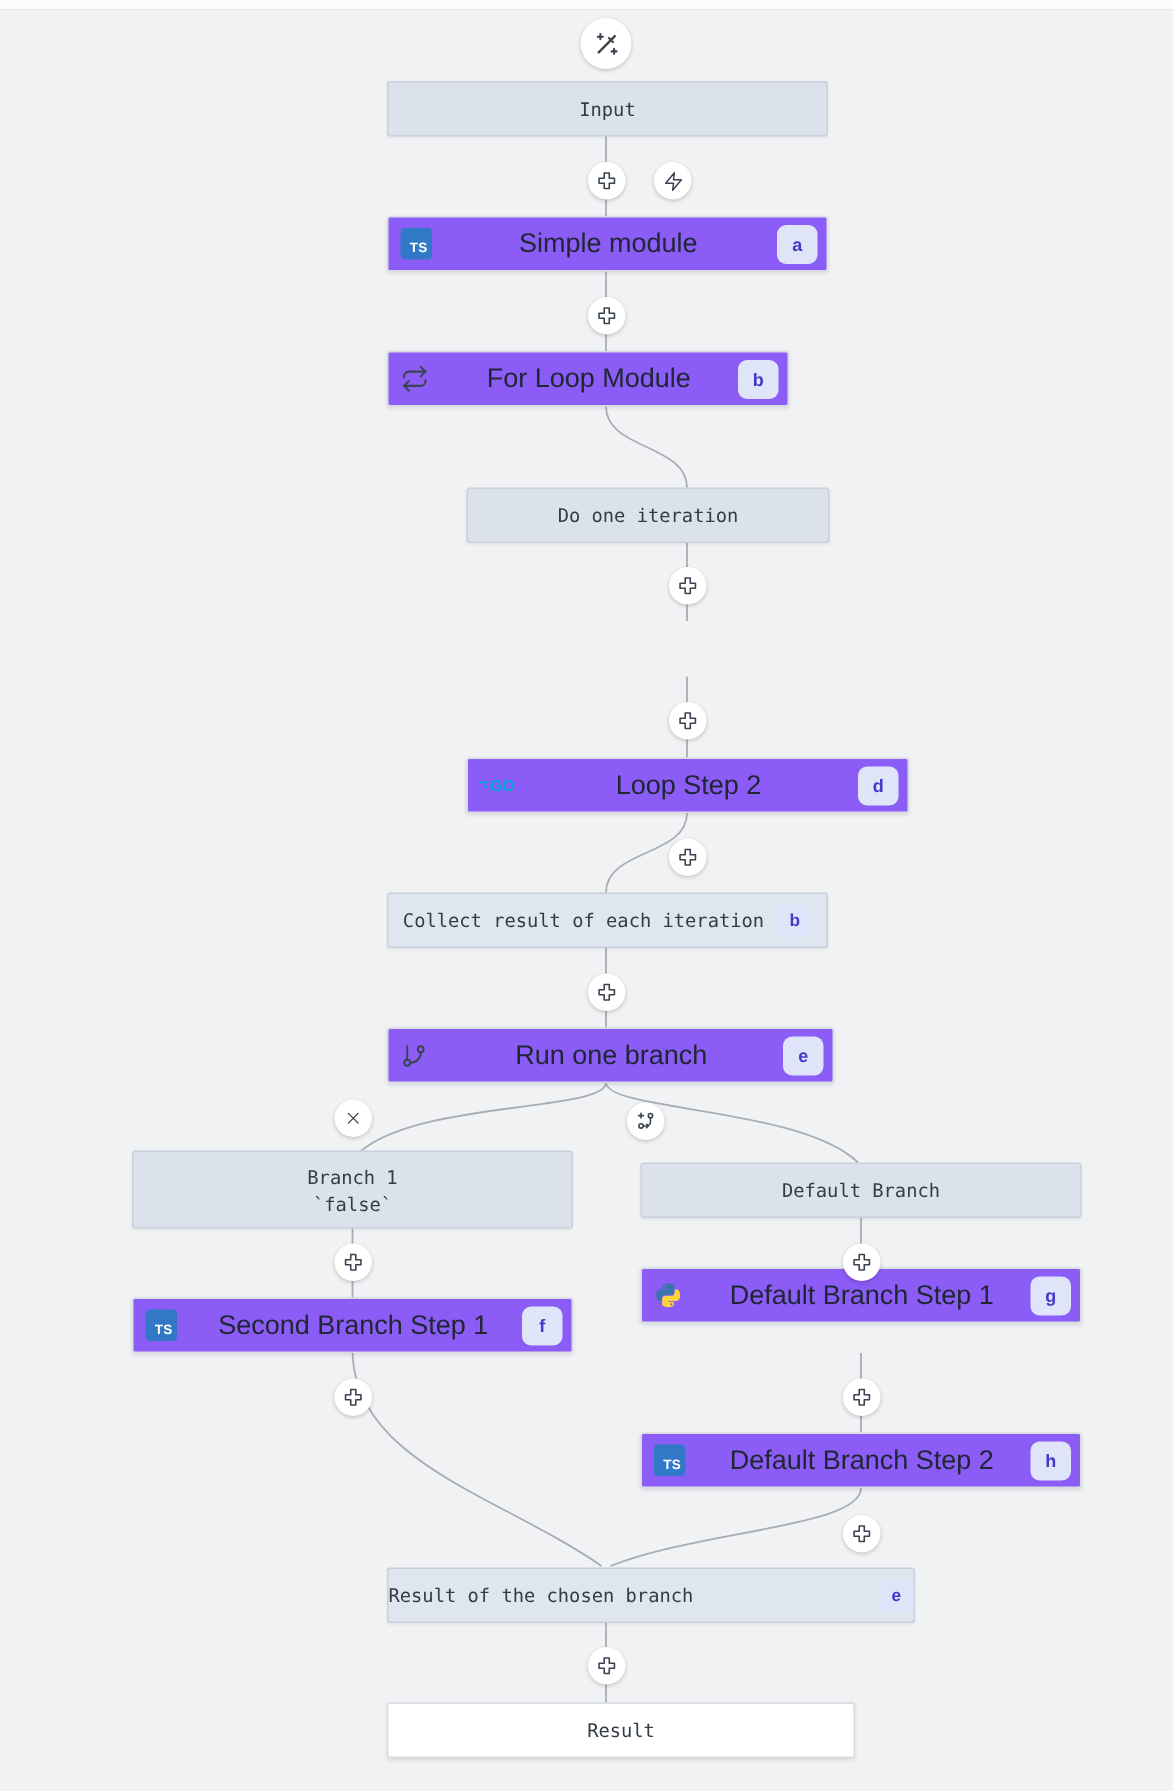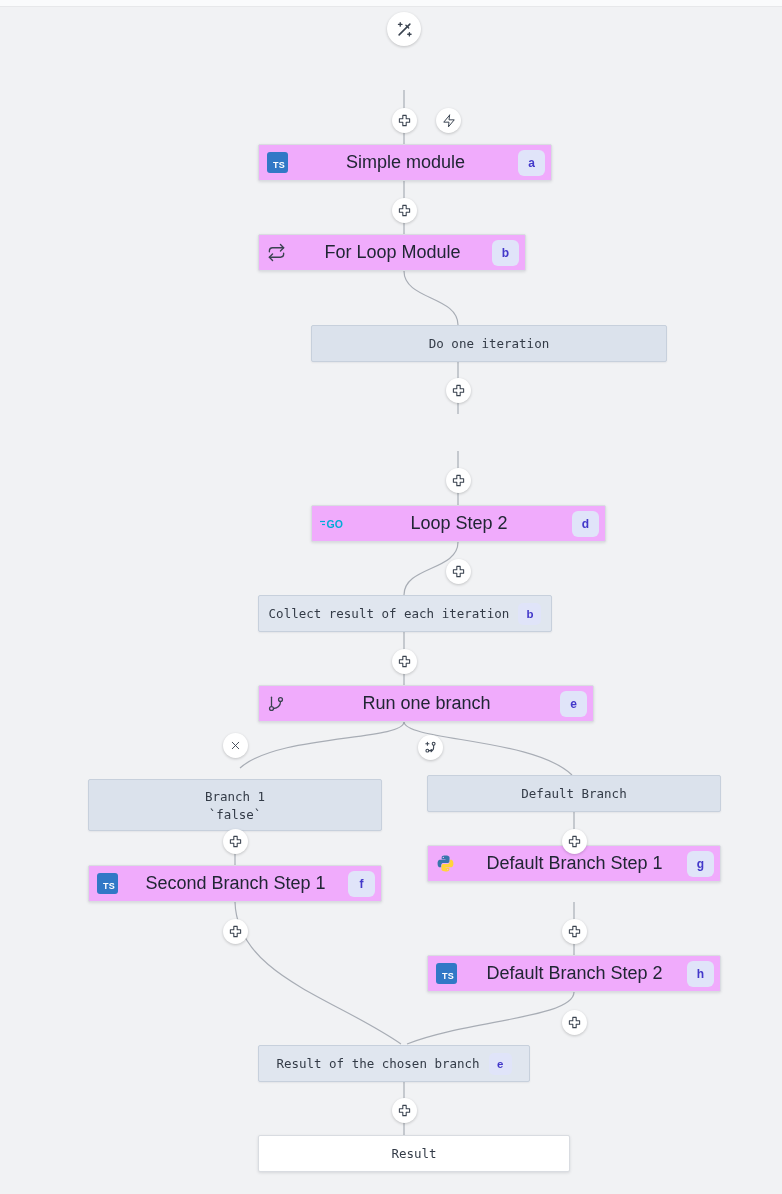--- a/index.html
+++ b/index.html
@@ -16,31 +16,31 @@
     --icon-ink:#3a4350;
     --ts:#3178c6;
     --go:#00acd7;
   }
   *{margin:0;padding:0;box-sizing:border-box;}
   body{width:782px;height:1194px;background:var(--bg);overflow:hidden;font-family:"Liberation Sans",sans-serif;}
   .canvas{position:relative;width:782px;height:1194px;}
   .topbar{position:absolute;left:0;top:0;width:782px;height:7px;background:#fafbfc;border-bottom:1px solid #e7e8ea;}
   svg.edges{position:absolute;left:0;top:0;z-index:0;}
   .node{position:absolute;display:flex;align-items:center;border-radius:2px;z-index:2;}
-  .module{background:#f0abfc;border:1px solid var(--white-border);box-shadow:0 1px 3px rgba(16,24,40,.12);height:37px;padding:0 6px 0 8px;}
+  .module{background:#8b5cf6;border:1px solid var(--white-border);box-shadow:0 1px 3px rgba(16,24,40,.12);height:37px;padding:0 6px 0 8px;}
   .tinted{background:var(--tint);border:1px solid var(--tint-border);height:37px;justify-content:center;gap:9px;box-shadow:0 1px 2px rgba(16,24,40,.06);}
   .tinted.lighter{background:var(--tint2);}
   .plainwhite{background:#ffffff;border:1px solid var(--white-border);box-shadow:0 1px 3px rgba(16,24,40,.12);height:37px;justify-content:center;}
   .mono{font-family:"DejaVu Sans Mono","Liberation Mono",monospace;font-size:12.5px;color:var(--mono-ink);}
   .nicon{width:26px;display:flex;align-items:center;justify-content:flex-start;flex:0 0 26px;}
   .nlabel{flex:1;text-align:center;font-size:18px;color:var(--ink);}
   .nbadge{flex:0 0 auto;min-width:27px;height:26px;display:flex;align-items:center;justify-content:center;
           background:var(--badge-bg);color:var(--badge-text);font-weight:bold;font-size:12px;border-radius:6px;}
   .nbadge.inline{min-width:23px;height:22px;font-size:11.5px;border-radius:5px;}
-  .twoline{flex-direction:column;height:52px;justify-content:center;gap:3px;margin-top:12px;}
+  .twoline{flex-direction:column;height:52px;justify-content:center;gap:3px;}
   .circle{position:absolute;background:#fff;border-radius:50%;display:flex;align-items:center;justify-content:center;
           box-shadow:0 1px 3px rgba(0,0,0,.2);z-index:3;}
   .pc{width:25px;height:25px;}
   .wandc{width:34px;height:34px;}
   .tsicon{width:21px;height:21px;background:var(--ts);border-radius:3px;display:flex;align-items:flex-end;justify-content:flex-end;
           padding:0 3px 3px 0;color:#fff;font-weight:bold;font-size:9px;letter-spacing:.2px;}
   .stroke{fill:none;stroke:var(--icon-ink);stroke-width:1.7;stroke-linecap:round;stroke-linejoin:round;}
 </style>
 </head>
 <body>
@@ -70,20 +70,23 @@
 
   <div class="circle wandc" style="left:387px;top:12px;">
     <svg class="stroke" width="19" height="19" viewBox="0 0 24 24">
       <path d="M5.2 18.8 18.8 5.2" stroke-width="2"></path>
       <path d="M13.8 6.7l3.5 3.5"></path>
       <path d="M6.6 3.4v4.4 M4.4 5.6h4.4"></path>
       <path d="M18.2 15.9v4.2 M16.1 18h4.2"></path>
     </svg>
   </div>
 
+  <div class="node tinted" style="left:258px;top:54px;width:294px;">
+    <span class="mono">Input</span>
+  </div>
 
   <div class="circle pc" style="left:392px;top:108px;">
     <svg class="stroke" width="15" height="15" viewBox="0 0 24 24">
       <path d="M9.3 3.8h5.4v5.5h5.5v5.4h-5.5v5.5H9.3v-5.5H3.8V9.3h5.5z"></path>
     </svg>
   </div>
   <div class="circle pc" style="left:436px;top:108px;">
     <svg class="stroke" width="14" height="14" viewBox="0 0 24 24">
       <path d="M13 2 3 14h9l-1 8 10-12h-9l1-8Z"></path>
     </svg>
@@ -109,21 +112,21 @@
         <path d="m17 2 4 4-4 4"></path>
           <path d="M3 11v-1a4 4 0 0 1 4-4h14"></path>
         <path d="m7 22-4-4 4-4"></path>
           <path d="M21 13v1a4 4 0 0 1-4 4H3"></path>
       </svg>
     </span>
     <span class="nlabel">For Loop Module</span>
     <span class="nbadge">b</span>
   </div>
 
-  <div class="node tinted" style="left:311px;top:325px;width:356px;">
+  <div class="node tinted" style="left:311px;top:325px;width:242px;">
     <span class="mono">Do one iteration</span>
   </div>
 
   <div class="circle pc" style="left:446px;top:378px;">
     <svg class="stroke" width="15" height="15" viewBox="0 0 24 24">
       <path d="M9.3 3.8h5.4v5.5h5.5v5.4h-5.5v5.5H9.3v-5.5H3.8V9.3h5.5z"></path>
     </svg>
   </div>
 
 
@@ -155,21 +158,21 @@
     <span class="mono">Collect result of each iteration</span>
     <span class="nbadge inline">b</span>
   </div>
 
   <div class="circle pc" style="left:392px;top:649px;">
     <svg class="stroke" width="15" height="15" viewBox="0 0 24 24">
       <path d="M9.3 3.8h5.4v5.5h5.5v5.4h-5.5v5.5H9.3v-5.5H3.8V9.3h5.5z"></path>
     </svg>
   </div>
 
-  <div class="node module" style="left:258px;top:685px;width:336px;">
+  <div class="node module" style="left:258px;top:685px;width:298px;">
     <span class="nicon">
       <svg class="stroke" width="18" height="18" viewBox="0 0 24 24">
         <line x1="6" y1="3" x2="6" y2="15"></line>
         <circle cx="18" cy="6" r="2.6"></circle>
         <circle cx="6" cy="18" r="2.6"></circle>
         <path d="M18 9a9 9 0 0 1-9 9"></path>
       </svg>
     </span>
     <span class="nlabel">Run one branch</span>
     <span class="nbadge">e</span>
@@ -247,21 +250,21 @@
     <span class="nlabel">Default Branch Step 2</span>
     <span class="nbadge">h</span>
   </div>
 
   <div class="circle pc" style="left:562px;top:1010px;">
     <svg class="stroke" width="15" height="15" viewBox="0 0 24 24">
       <path d="M9.3 3.8h5.4v5.5h5.5v5.4h-5.5v5.5H9.3v-5.5H3.8V9.3h5.5z"></path>
     </svg>
   </div>
 
-  <div class="node tinted lighter" style="left:258px;top:1045px;width:272px;">
+  <div class="node tinted lighter" style="left:258px;top:1045px;width:352px;justify-content:space-between;">
     <span class="mono">Result of the chosen branch</span>
     <span class="nbadge inline">e</span>
   </div>
 
   <div class="circle pc" style="left:392px;top:1098px;">
     <svg class="stroke" width="15" height="15" viewBox="0 0 24 24">
       <path d="M9.3 3.8h5.4v5.5h5.5v5.4h-5.5v5.5H9.3v-5.5H3.8V9.3h5.5z"></path>
     </svg>
   </div>
 

